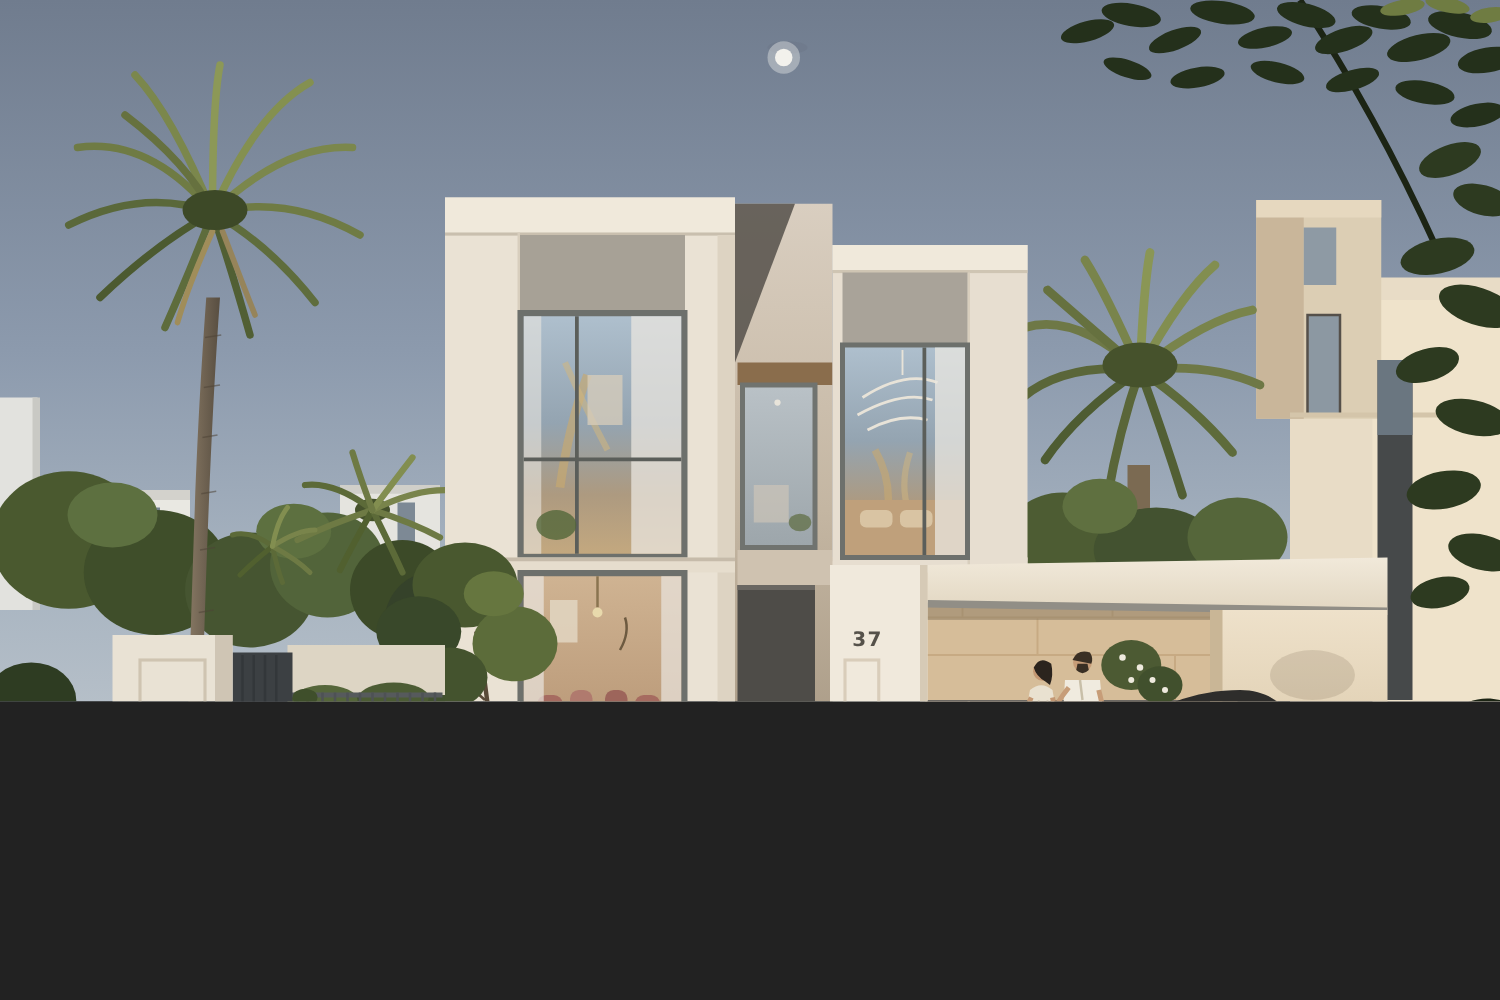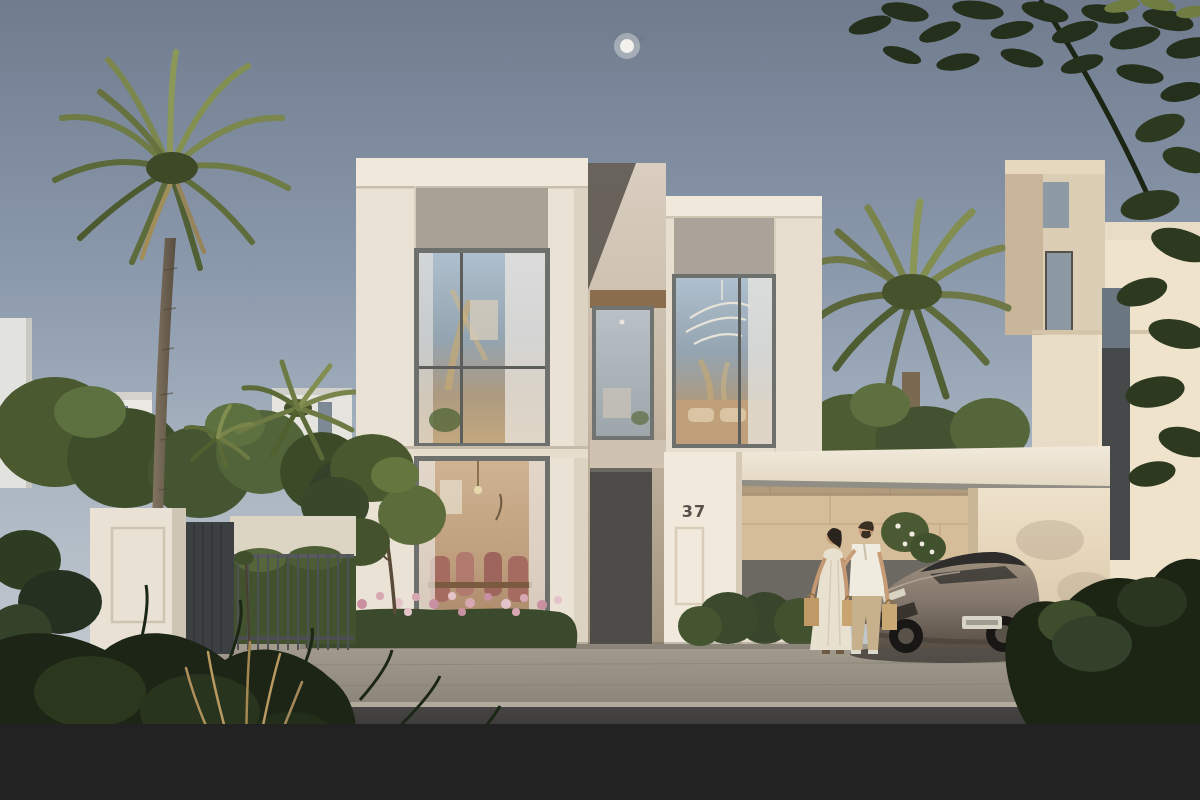--- a/index.html
+++ b/index.html
@@ -1,16 +1,16 @@
 <!DOCTYPE html>
 <html><head>
 <meta charset="utf-8">
 <style>
   html,body{margin:0;padding:0;background:#222;}
-  #stage{width:1200px;height:724px;position:relative;overflow:hidden;
+  #stage{width:1200px;height:561px;position:relative;overflow:hidden;
          font-family:"DejaVu Sans","Liberation Sans",sans-serif;}
   svg{display:block;}
   text{font-family:"DejaVu Sans","Liberation Sans",sans-serif;}
 </style>
 </head>
 <body>
 
 <div id="stage">
 <svg viewBox="0 0 1200 800" width="1200" height="800">
 <defs>

